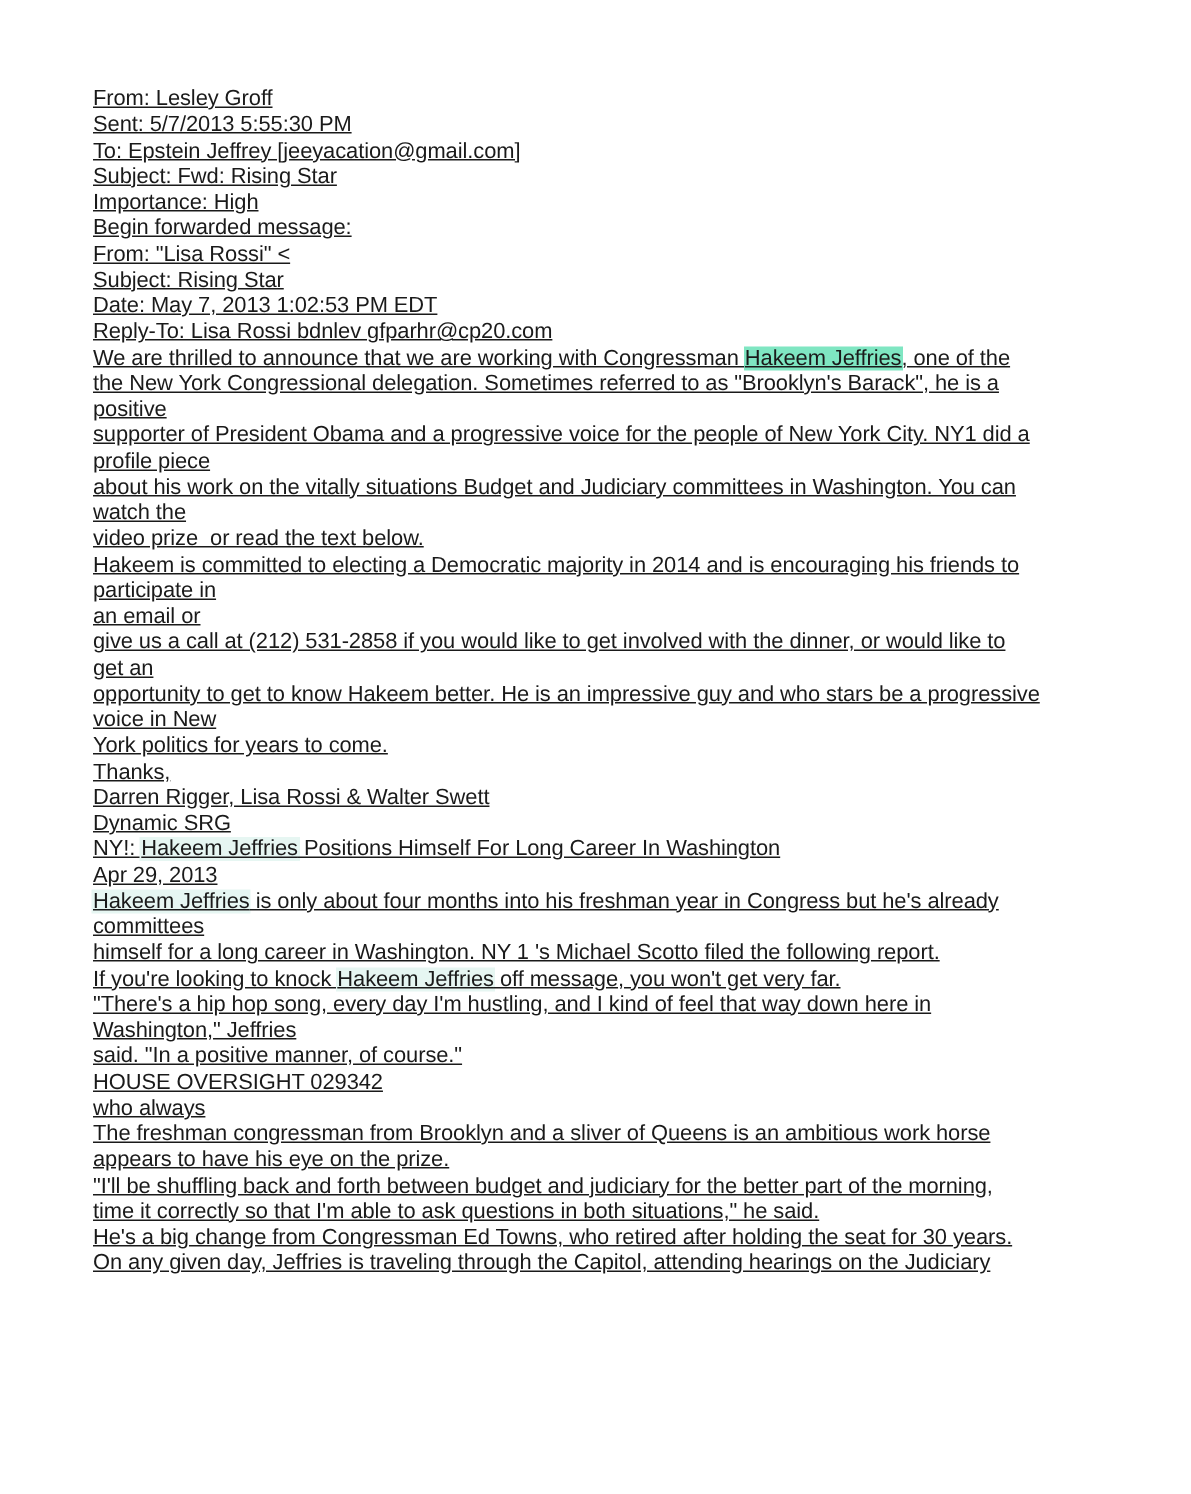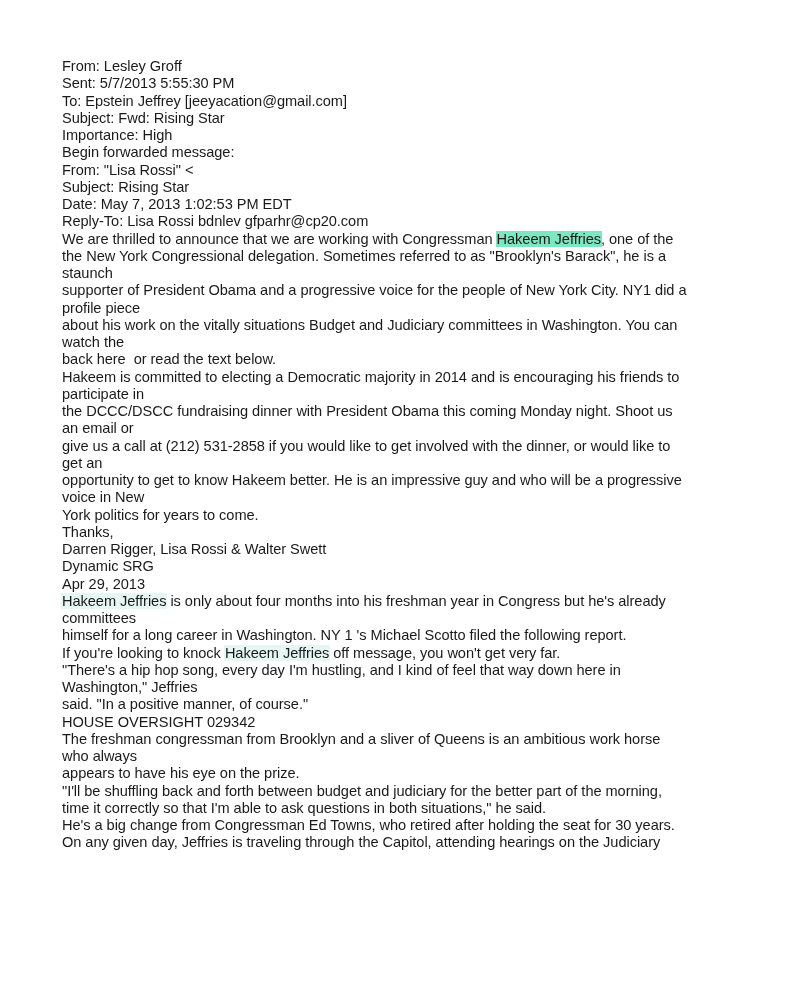--- a/index.html
+++ b/index.html
@@ -16,20 +16,21 @@
   .page {
     position: absolute;
     left: 62px;
     top: 58px;
     width: 700px;
     font-family: "Liberation Sans", sans-serif;
     font-size: 14.6px;
     line-height: 17.25px;
     color: #1a1a1a;
     letter-spacing: -0.05px;
+    text-decoration: underline;
   }
   .line {
     white-space: pre;
     height: 17.25px;
   }
   .hl-strong {
     background: #7fe6c2;
     padding: 0 1px;
     margin: 0 -1px;
   }
@@ -58,51 +59,51 @@
   <div class="line">Importance: High</div>
 
   <div class="line">Begin forwarded message:</div>
   <div class="line">From: "Lisa Rossi" &lt;</div>
   <div class="line">Subject: Rising Star</div>
   <div class="line">Date: May 7, 2013 1:02:53 PM EDT</div>
   <div class="line">Reply-To: Lisa Rossi bdnlev gfparhr@cp20.com</div>
 
   <div class="line"><span>We are thrilled to announce that we are working with Congressman </span><span class="hl-strong">Hakeem Jeffries</span><span>, one of the</span></div>
   <div class="line">the New York Congressional delegation. Sometimes referred to as "Brooklyn's Barack", he is a</div>
-  <div class="line">staunch</div>
+  <div class="line">positive</div>
   <div class="line">supporter of President Obama and a progressive voice for the people of New York City. NY1 did a</div>
   <div class="line">profile piece</div>
   <div class="line">about his work on the vitally situations Budget and Judiciary committees in Washington. You can</div>
   <div class="line">watch the</div>
-  <div class="line">back here  or read the text below.</div>
+  <div class="line">video prize  or read the text below.</div>
 
   <div class="line">Hakeem is committed to electing a Democratic majority in 2014 and is encouraging his friends to</div>
   <div class="line">participate in</div>
-  <div class="line">the DCCC/DSCC fundraising dinner with President Obama this coming Monday night. Shoot us</div>
   <div class="line">an email or</div>
   <div class="line">give us a call at (212) 531-2858 if you would like to get involved with the dinner, or would like to</div>
   <div class="line">get an</div>
-  <div class="line">opportunity to get to know Hakeem better. He is an impressive guy and who will be a progressive</div>
+  <div class="line">opportunity to get to know Hakeem better. He is an impressive guy and who stars be a progressive</div>
   <div class="line">voice in New</div>
   <div class="line">York politics for years to come.</div>
 
   <div class="line">Thanks,</div>
   <div class="line">Darren Rigger, Lisa Rossi &amp; Walter Swett</div>
   <div class="line">Dynamic SRG</div>
 
+  <div class="line"><span>NY!: </span><span class="hl-faint">Hakeem Jeffries</span><span> Positions Himself For Long Career In Washington</span></div>
   <div class="line">Apr 29, 2013</div>
   <div class="line"><span class="hl-faint">Hakeem Jeffries</span><span> is only about four months into his freshman year in Congress but he's already</span></div>
   <div class="line">committees</div>
   <div class="line">himself for a long career in Washington. NY 1 's Michael Scotto filed the following report.</div>
   <div class="line"><span>If you're looking to knock </span><span class="hl-faint">Hakeem Jeffries</span><span> off message, you won't get very far.</span></div>
   <div class="line">"There's a hip hop song, every day I'm hustling, and I kind of feel that way down here in</div>
   <div class="line">Washington," Jeffries</div>
   <div class="line">said. "In a positive manner, of course."</div>
   <div class="line">HOUSE OVERSIGHT 029342</div>
+  <div class="line">who always</div>
   <div class="line">The freshman congressman from Brooklyn and a sliver of Queens is an ambitious work horse</div>
-  <div class="line">who always</div>
   <div class="line">appears to have his eye on the prize.</div>
   <div class="line">"I'll be shuffling back and forth between budget and judiciary for the better part of the morning,</div>
   <div class="line">time it correctly so that I'm able to ask questions in both situations," he said.</div>
   <div class="line">He's a big change from Congressman Ed Towns, who retired after holding the seat for 30 years.</div>
   <div class="line">On any given day, Jeffries is traveling through the Capitol, attending hearings on the Judiciary</div>
 
 </div>
 
 </body></html>

